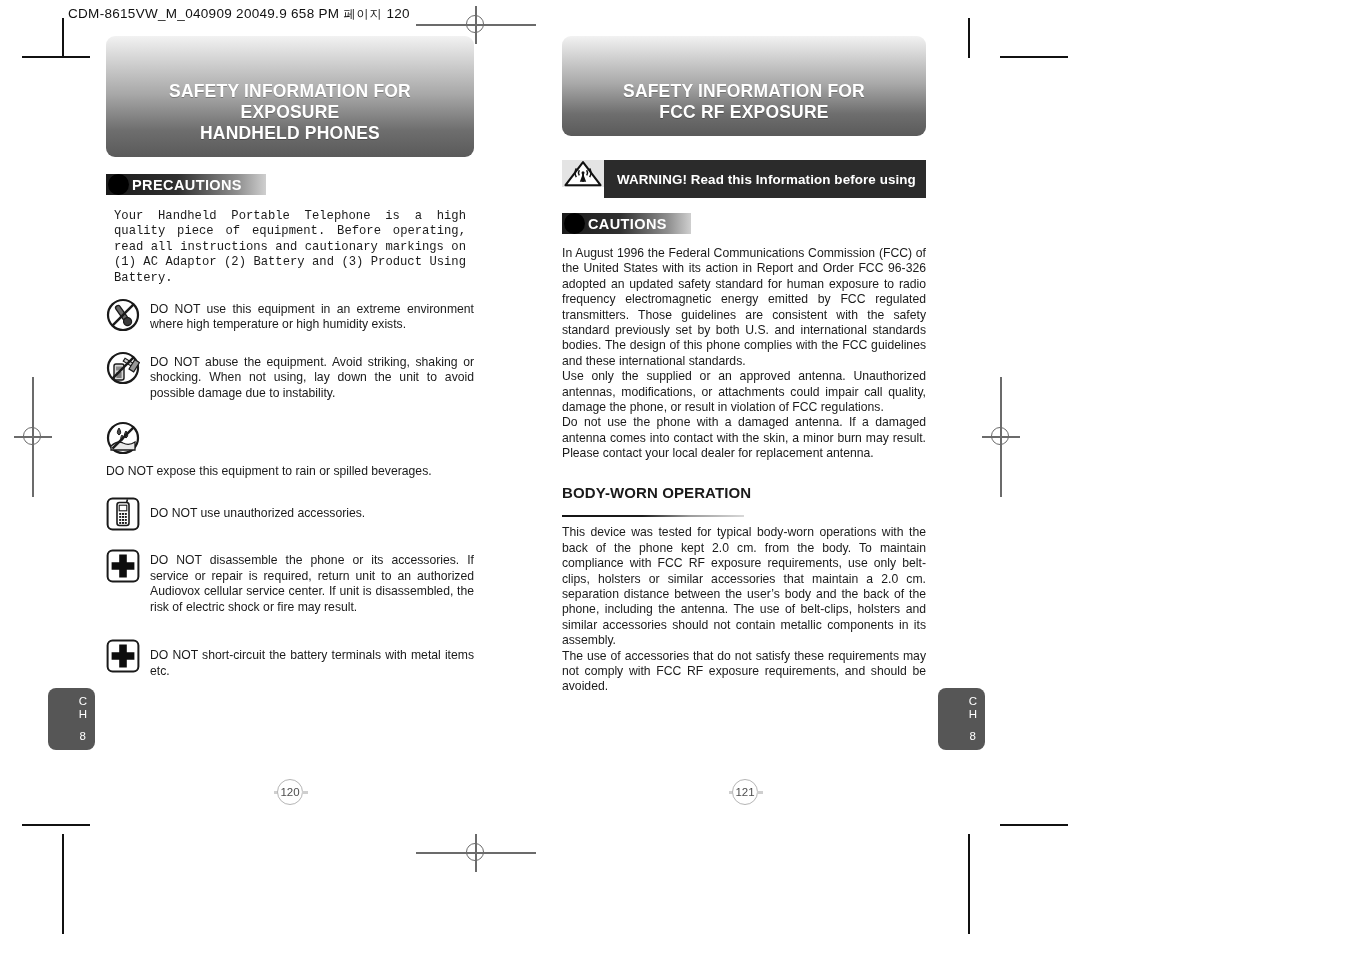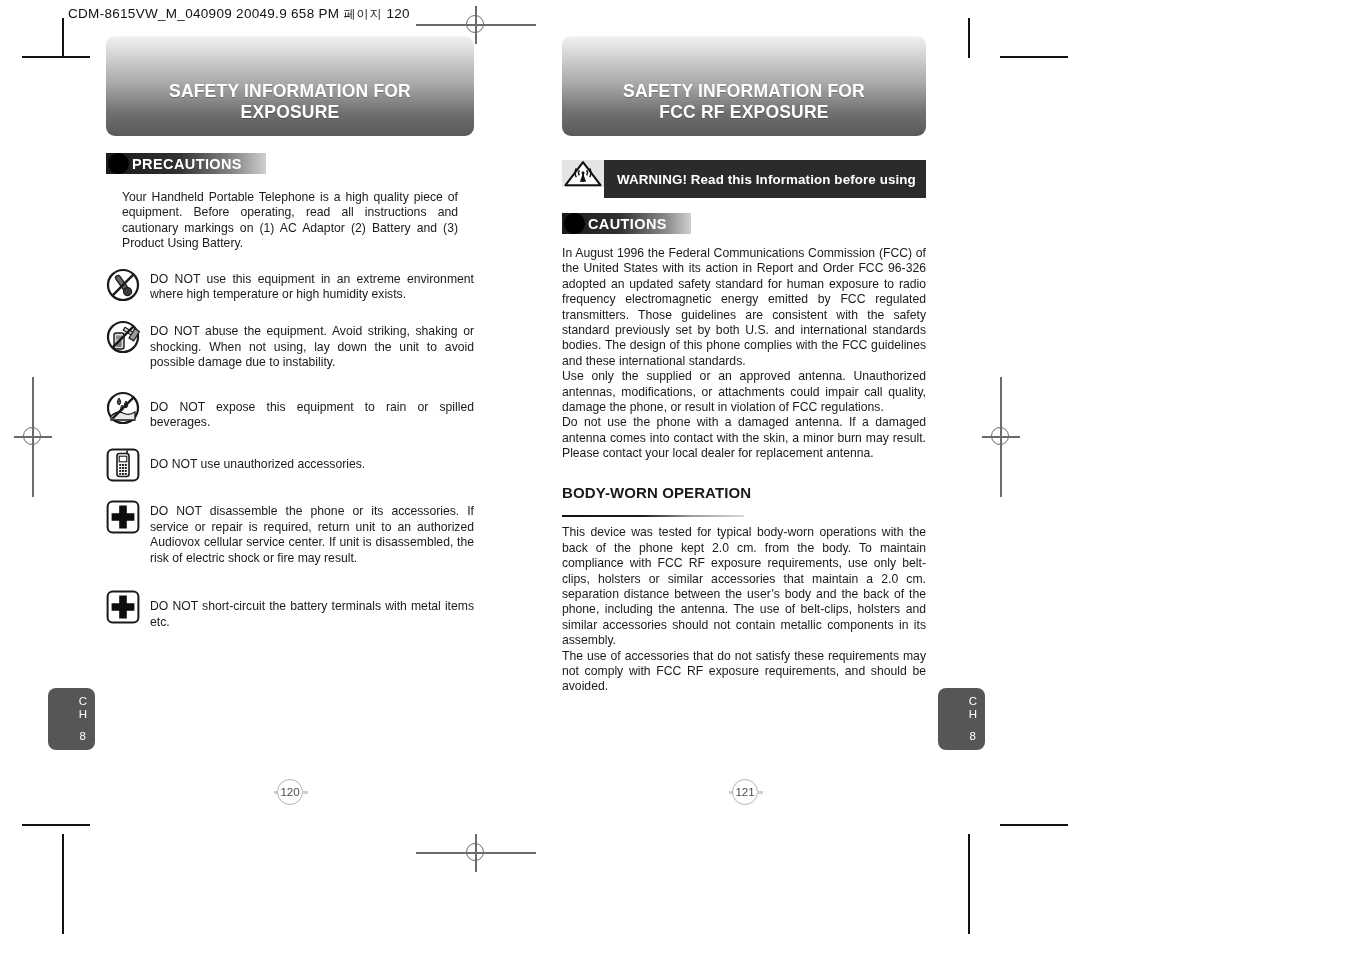--- a/index.html
+++ b/index.html
@@ -112,21 +112,21 @@
   }
 
   
   .para {
     font-size: 12.2px;
     line-height: 15.4px;
     text-align: justify;
     color: #1a1a1a;
   }
   #page-left .intro { margin-top: 14px; }
-  #page-left .intro .para { margin: 16px; }
+  #page-left .intro .para { margin: 8px; font-family: Liberation Mono, monospace; }
 
   
   .icon-list { margin-top: 12px; }
   .icon-item {
     display: flex;
     align-items: flex-start;
     margin-bottom: 18px;
   }
   .icon-box {
     flex: 0 0 34px;
@@ -304,20 +304,21 @@
 <div class="reg tall" style="left:982px; top:418px;">
   <div class="lh"></div>
     <div class="lv"></div>
     <div class="circ"></div>
 </div>
 
 <div class="page" id="page-left">
 
   <div class="banner">
     <span>SAFETY INFORMATION FOR EXPOSURE</span>
+    <span class="l2">HANDHELD PHONES</span>
   </div>
 
   <div class="tag-row">
     <div class="tag-bar">
       <span class="tag-text">PRECAUTIONS</span>
     </div>
     <div class="tag-dot"></div>
   </div>
 
   <div class="intro">
@@ -354,21 +355,21 @@
           <g transform="rotate(32 22 12)">
             <rect x="17" y="9.5" width="13" height="3.4" fill="#cfcfcf" stroke="#1a1a1a" stroke-width="1.2"></rect>
             <rect x="26" y="5.5" width="5.5" height="11" fill="#9a9a9a" stroke="#1a1a1a" stroke-width="1.2"></rect>
           </g>
           <line x1="6.4" y1="27.6" x2="27.6" y2="6.4" stroke="#1a1a1a" stroke-width="2.4"></line>
         </svg>
       </div>
       <div class="txt">DO NOT abuse the equipment.  Avoid striking, shaking or shocking.  When not using, lay down the unit to avoid possible damage due to instability.</div>
     </div>
 
-    <div class="icon-item single" style="margin-top:20px;">
+    <div class="icon-item single" style="margin-top:20px;flex-direction:column;">
       <div class="icon-box">
         <svg width="34" height="34" viewBox="0 0 34 34">
           <circle cx="17" cy="17" r="15" fill="none" stroke="#1a1a1a" stroke-width="2.2"></circle>
           <path d="M5 25 Q12 19 17 22 Q23 25 29 21 L29 29 L5 29 Z" fill="#e8e8e8" stroke="#1a1a1a" stroke-width="1.3"></path>
           <path d="M13 7 q-3.4 5 0 7 q3.4-2 0-7z" fill="#4a4a4a" stroke="#1a1a1a" stroke-width="1"></path>
           <path d="M20 10 q-3.4 5 0 7 q3.4-2 0-7z" fill="#4a4a4a" stroke="#1a1a1a" stroke-width="1"></path>
           <path d="M16 14 q-2.6 4 0 5.5 q2.6-1.5 0-5.5z" fill="#6a6a6a" stroke="#1a1a1a" stroke-width="0.9"></path>
           <line x1="6.4" y1="27.6" x2="27.6" y2="6.4" stroke="#1a1a1a" stroke-width="2.4"></line>
         </svg>
       </div>

